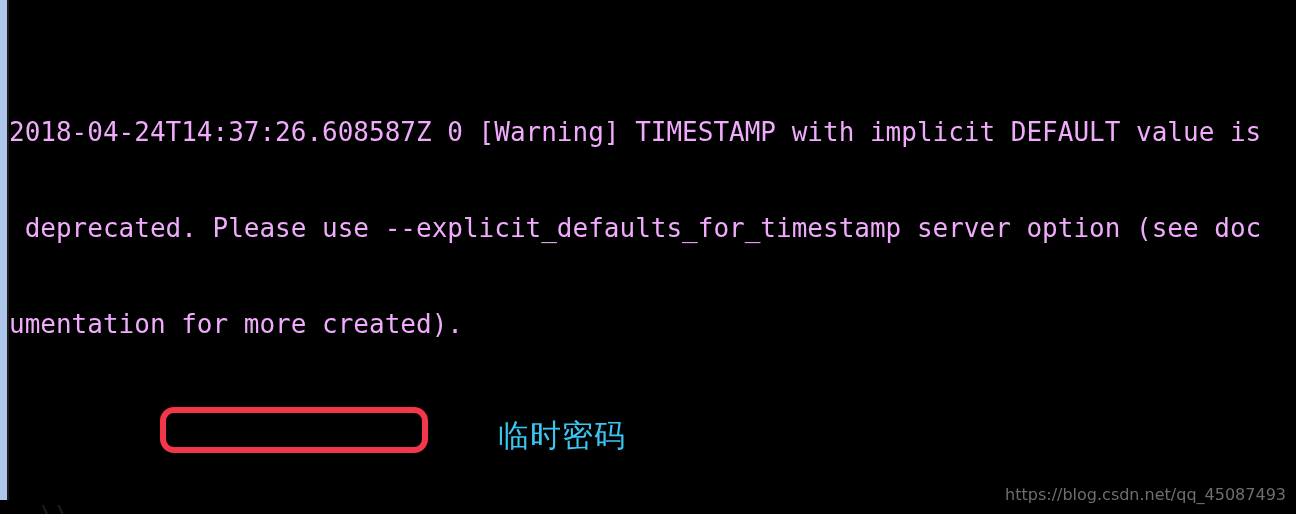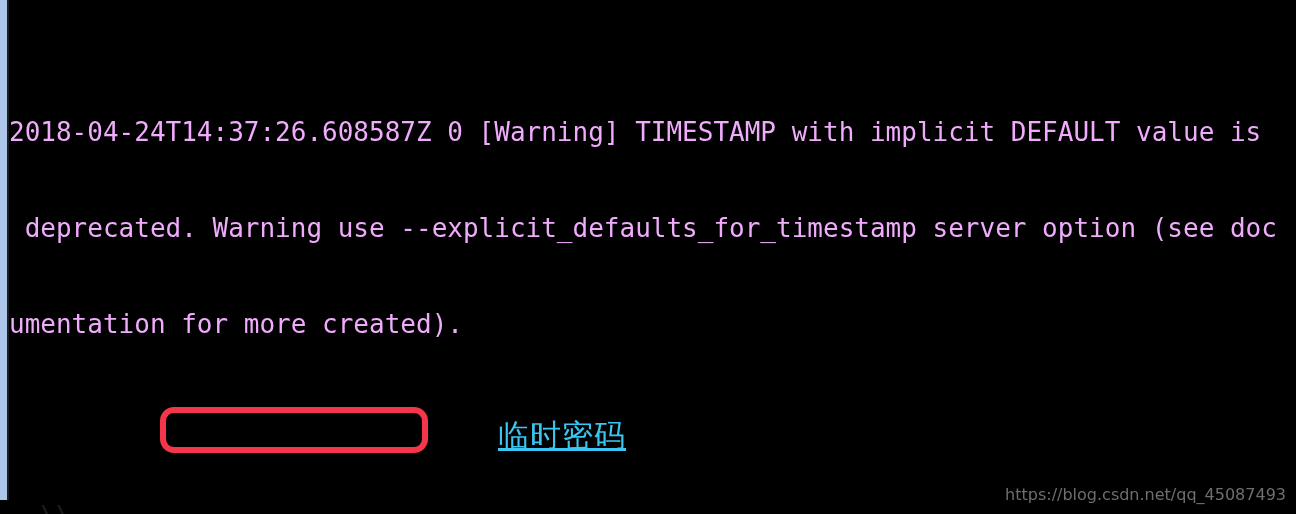--- a/index.html
+++ b/index.html
@@ -82,21 +82,20 @@
   #annotation-label {
     position: absolute;
     left: 498px;
     top: 418px;
     font-family: "DejaVu Sans", "Liberation Sans", sans-serif;
     font-size: 31px;
     line-height: 34px;
     color: #3ac6f0;
     letter-spacing: 1px;
     white-space: nowrap;
-    text-decoration: underline;
   }
 
   
   #watermark {
     position: absolute;
     right: 10px;
     bottom: 10px;
     font-family: "DejaVu Sans", "Liberation Sans", sans-serif;
     font-size: 16px;
     color: #6e6e6e;
@@ -121,21 +120,21 @@
 </head>
 <body>
 
 <div id="console-window">
 
   <div id="left-edge-strip"></div>
   <div id="left-edge-strip-inner"></div>
 
   <div id="terminal-output">
     <div class="console-line">2018-04-24T14:37:26.608587Z 0 [Warning] TIMESTAMP with implicit DEFAULT value is</div>
-    <div class="console-line"> deprecated. Warning use --explicit_defaults_for_timestamp server option (see doc</div>
+    <div class="console-line"> deprecated. Please use --explicit_defaults_for_timestamp server option (see doc</div>
     <div class="console-line">umentation for more created).</div>
     <div class="console-line blank"></div>
     
     
     
     
     
     
     
     

